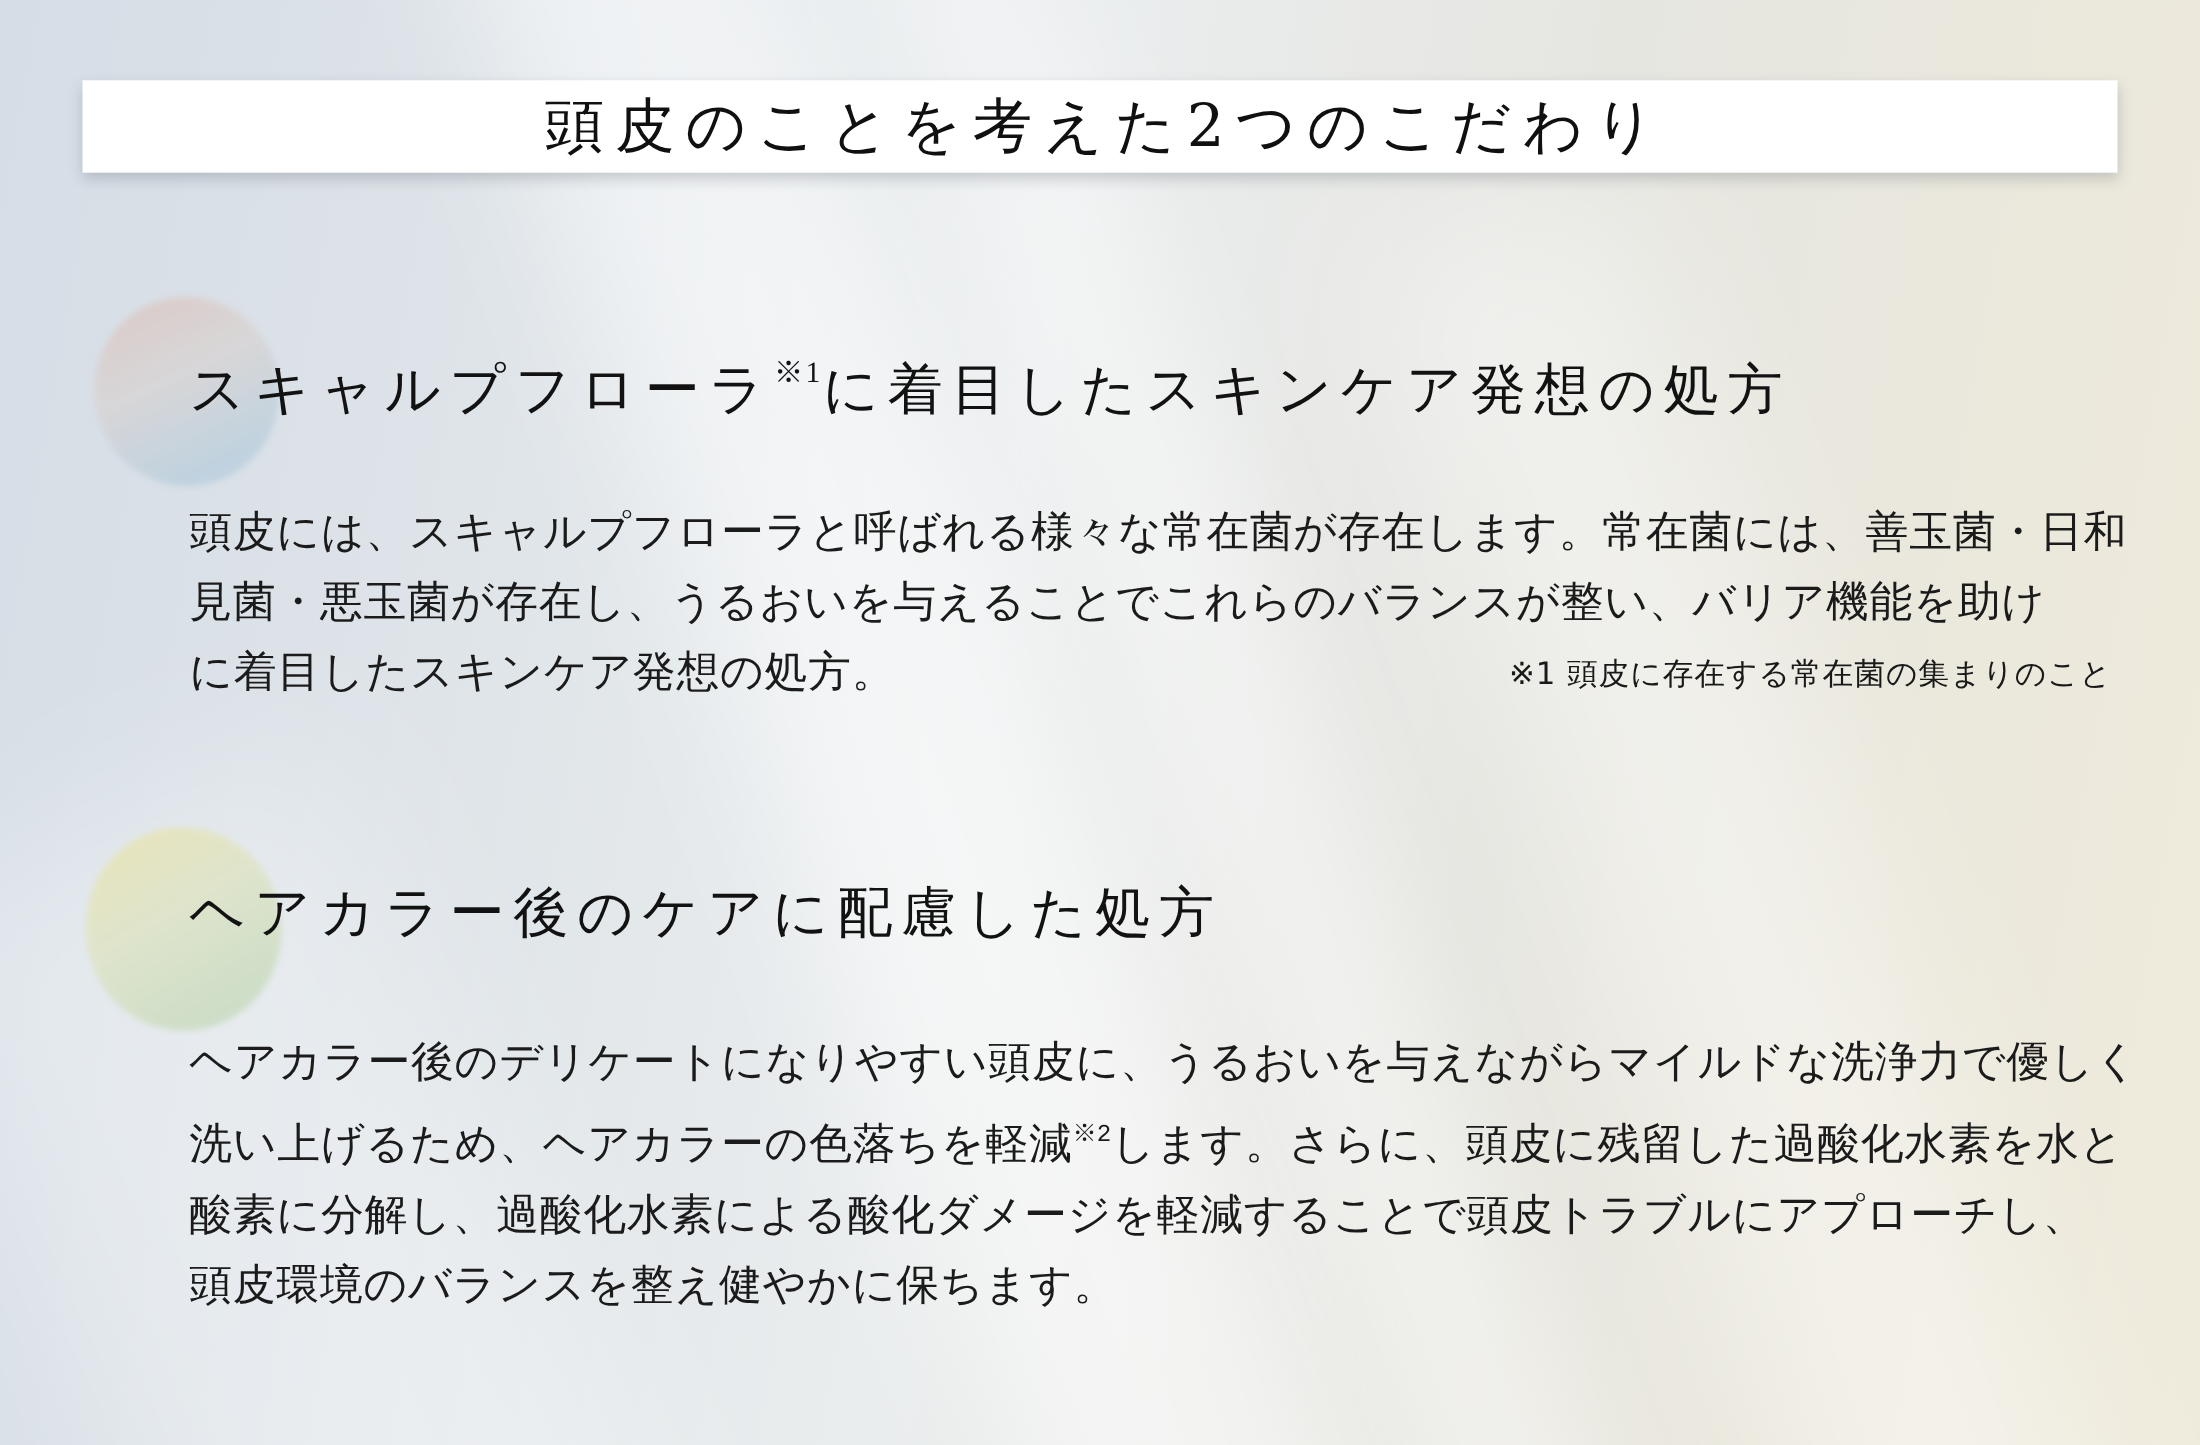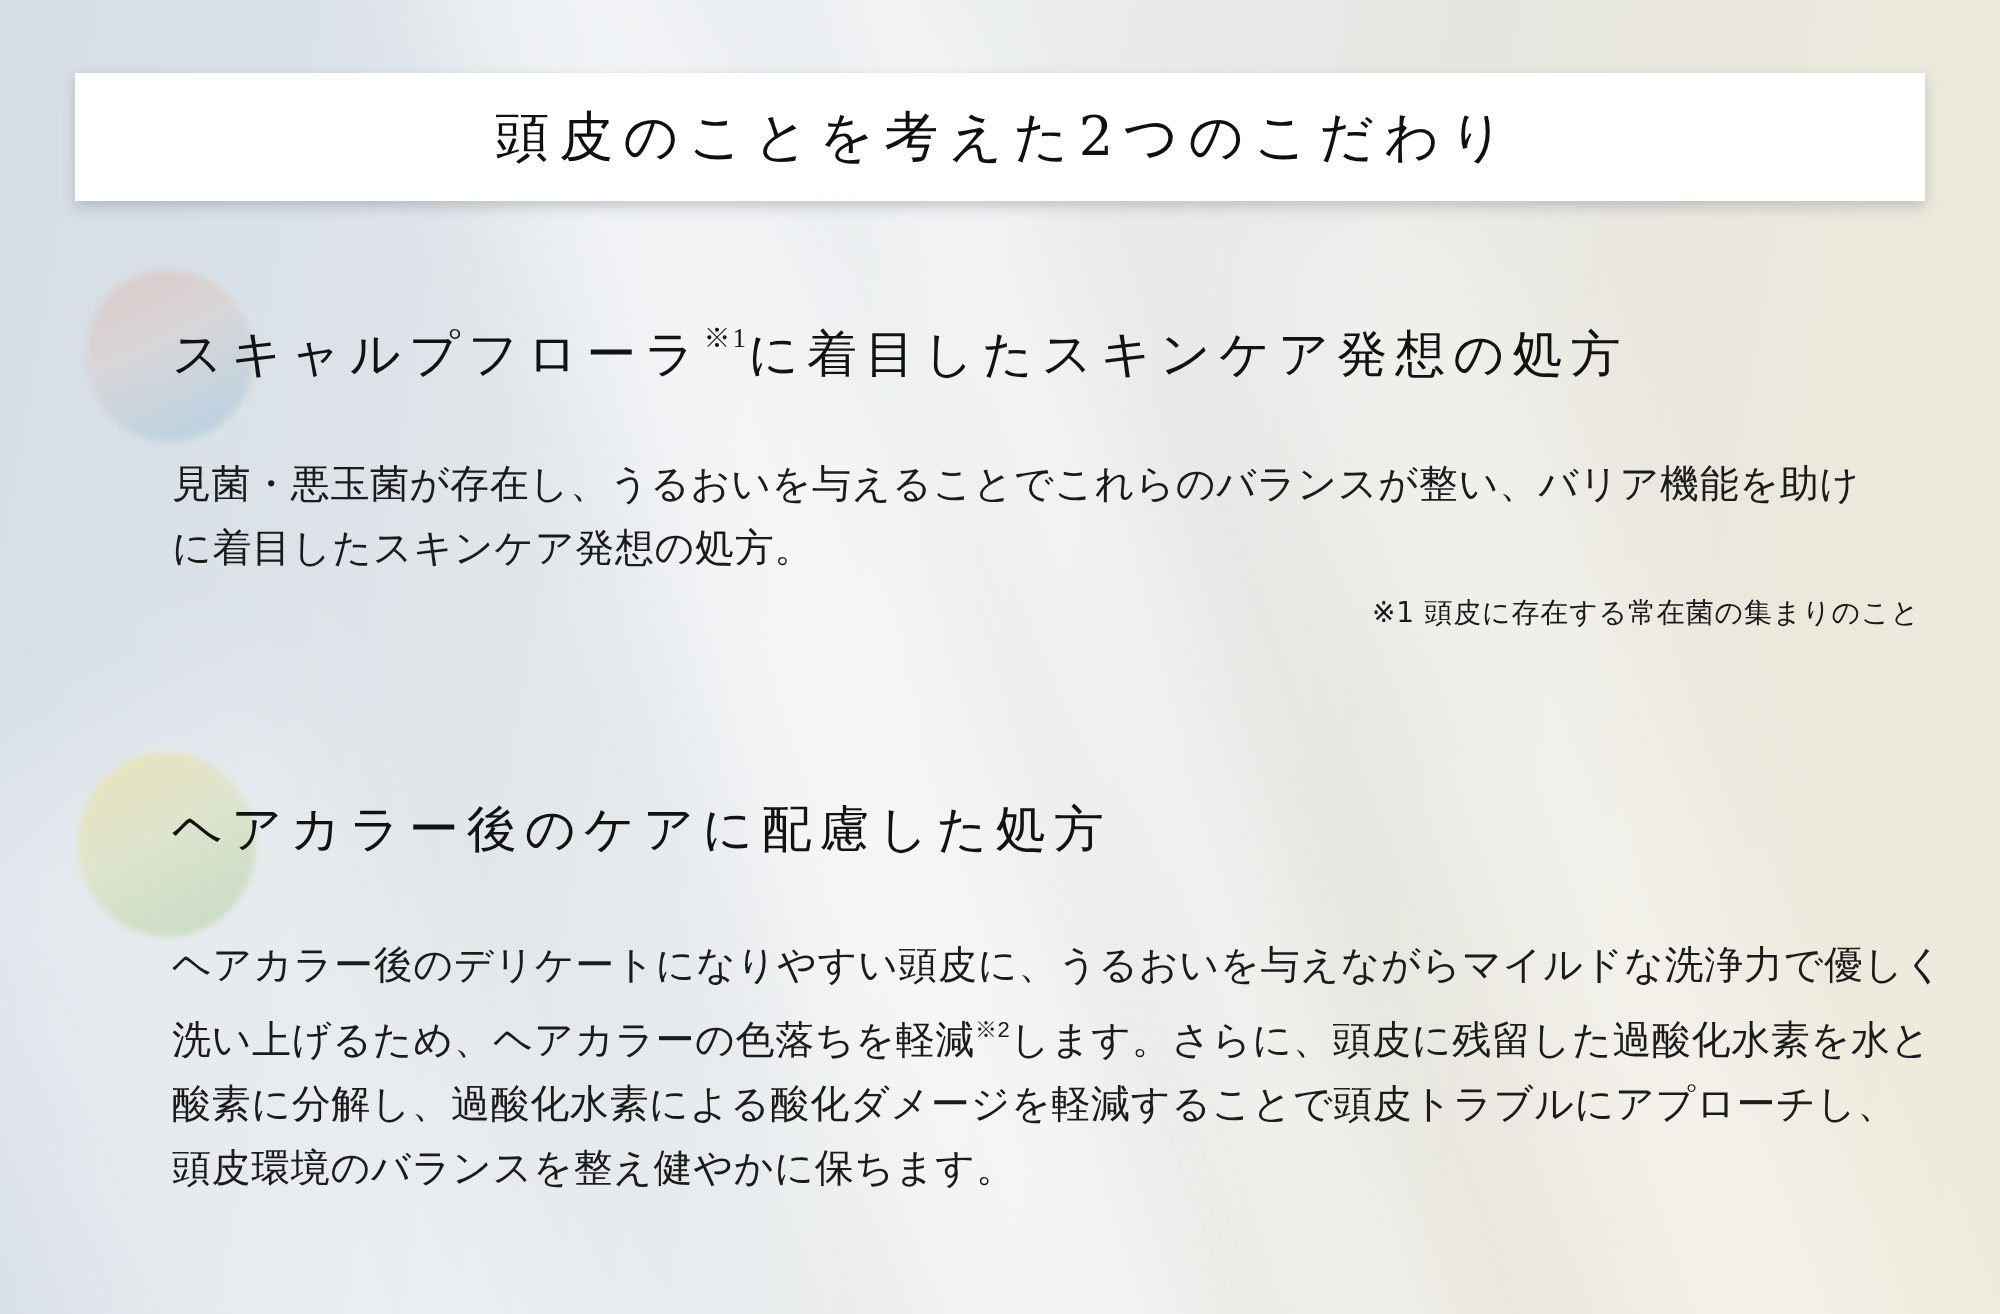--- a/index.html
+++ b/index.html
@@ -13,21 +13,21 @@
   }
   
   .streak{position:absolute;pointer-events:none;}
   .streak-a{left:700px;top:-250px;width:280px;height:1900px;background:rgba(255,255,255,.50);transform:rotate(-20deg);filter:blur(55px);}
   .streak-b{left:1060px;top:-250px;width:150px;height:1900px;background:rgba(255,255,255,.40);transform:rotate(-20deg);filter:blur(45px);}
   .streak-c{left:1520px;top:150px;width:240px;height:1700px;background:rgba(255,255,255,.38);transform:rotate(-20deg);filter:blur(65px);}
   .streak-d{left:120px;top:700px;width:420px;height:1200px;background:rgba(255,255,255,.30);transform:rotate(-24deg);filter:blur(70px);}
 
   
   .banner{
-    position:absolute;left:75px;top:73px;width:1850px;height:128px;
+    position:absolute;left:75px;top:73px;width:1850px;height:84px;
     background:#ffffff;
     box-shadow:0 6px 12px rgba(85,95,105,.28);
     display:flex;align-items:center;justify-content:center;
   }
   .banner-title{
     font-family:"DejaVu Serif",serif;
     font-size:54px;letter-spacing:10px;text-indent:10px;
     color:#101010;white-space:nowrap;
   }
 
@@ -77,20 +77,21 @@
   <div class="streak streak-d"></div>
 
   <div class="banner">
     <div class="banner-title">頭皮のことを考えた2つのこだわり</div>
   </div>
 
   <div class="blob blob-1"></div>
   <h2 class="section-heading heading-1"><span>スキャルプフローラ</span><span class="heading-sup">※1</span><span>に着目したスキンケア発想の処方</span></h2>
 
   <div class="body-block body-1">
+    <div class="body-line">頭皮には、スキャルプフローラと呼ばれる様々な常在菌が存在します。常在菌には、善玉菌・日和</div>
     <div class="body-line">見菌・悪玉菌が存在し、うるおいを与えることでこれらのバランスが整い、バリア機能を助け</div>
     <div class="body-line">に着目したスキンケア発想の処方。</div>
   </div>
 
   <div class="footnote footnote-1">※1 頭皮に存在する常在菌の集まりのこと</div>
 
   <div class="blob blob-2"></div>
   <h2 class="section-heading heading-2"><span>ヘアカラー後のケアに配慮した処方</span></h2>
 
   <div class="body-block body-2">

